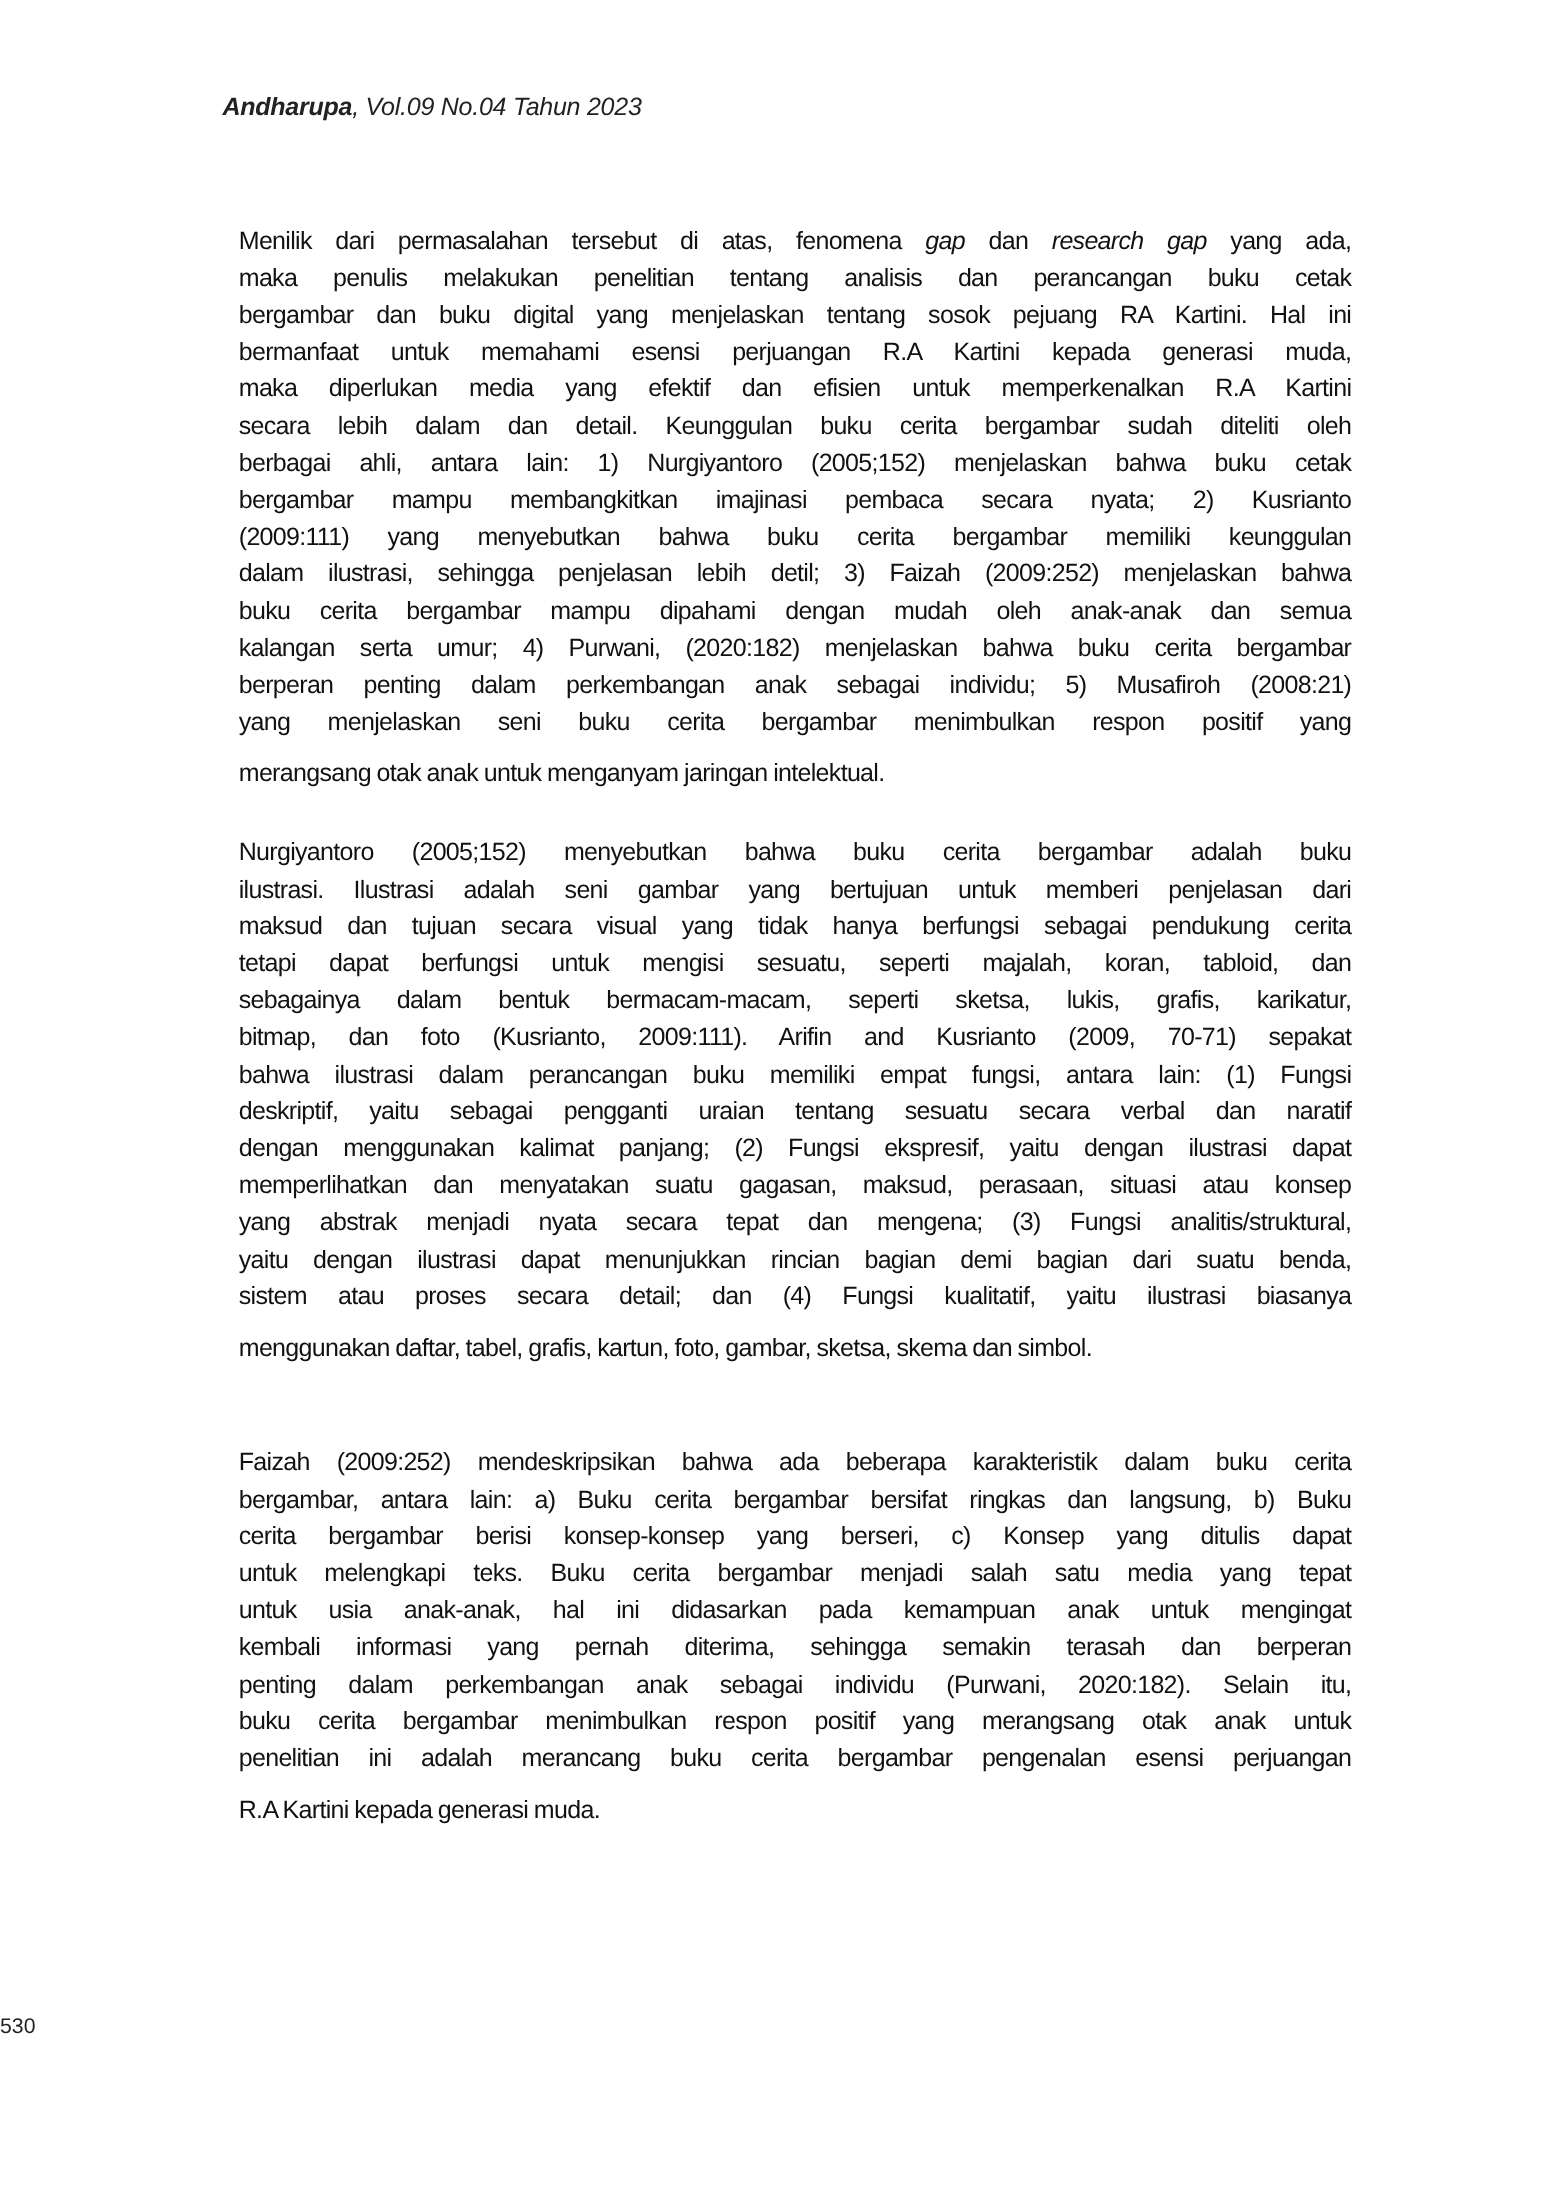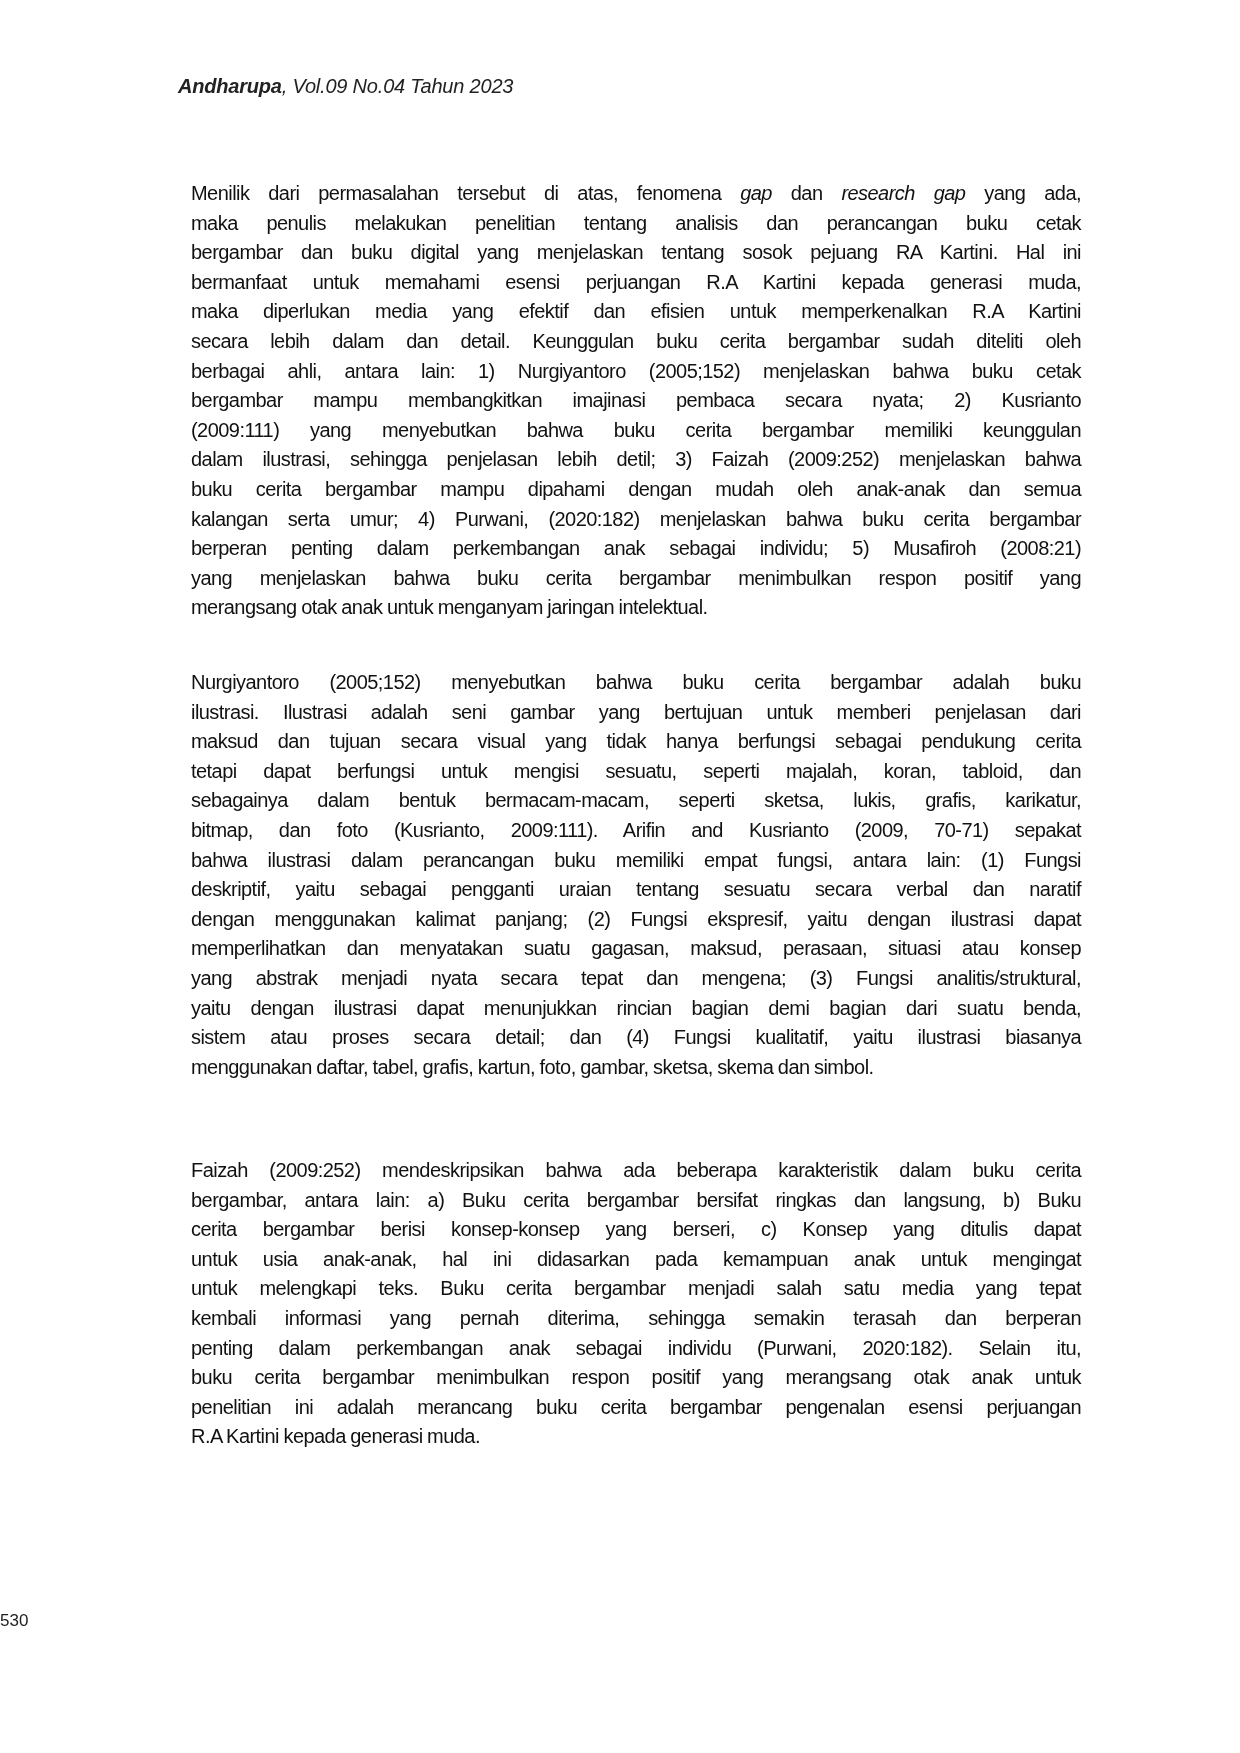--- a/index.html
+++ b/index.html
@@ -38,20 +38,21 @@
     }
     .line {
       display: block;
       text-align: justify;
       text-align-last: justify;
       white-space: nowrap;
       height: 29.6px;
     }
     .line.last {
       text-align-last: left;
+      margin-top: 12px;
     }
     .para1 { top: 179px; }
     .para2 { top: 668px; }
     .para3 { top: 1156px; }
     .page-number {
       position: absolute;
       left: 0;
       width: 1240px;
       top: 1611px;
       text-align: left;
@@ -73,21 +74,21 @@
     <span class="line">bermanfaat untuk memahami esensi perjuangan R.A Kartini kepada generasi muda,</span>
     <span class="line">maka diperlukan media yang efektif dan efisien untuk memperkenalkan R.A Kartini</span>
     <span class="line">secara lebih dalam dan detail. Keunggulan buku cerita bergambar sudah diteliti oleh</span>
     <span class="line">berbagai ahli, antara lain: 1) Nurgiyantoro (2005;152) menjelaskan bahwa buku cetak</span>
     <span class="line">bergambar mampu membangkitkan imajinasi pembaca secara nyata; 2) Kusrianto</span>
     <span class="line">(2009:111) yang menyebutkan bahwa buku cerita bergambar memiliki keunggulan</span>
     <span class="line">dalam ilustrasi, sehingga penjelasan lebih detil; 3) Faizah (2009:252) menjelaskan bahwa</span>
     <span class="line">buku cerita bergambar mampu dipahami dengan mudah oleh anak-anak dan semua</span>
     <span class="line">kalangan serta umur; 4) Purwani, (2020:182) menjelaskan bahwa buku cerita bergambar</span>
     <span class="line">berperan penting dalam perkembangan anak sebagai individu; 5) Musafiroh (2008:21)</span>
-    <span class="line">yang menjelaskan bahwa buku cerita bergambar menimbulkan respon positif yang</span>
+    <span class="line">yang menjelaskan seni buku cerita bergambar menimbulkan respon positif yang</span>
     <span class="line last">merangsang otak anak untuk menganyam jaringan intelektual.</span>
   </div>
 <div class="body-text para2">
     <span class="line">Nurgiyantoro (2005;152) menyebutkan bahwa buku cerita bergambar adalah buku</span>
     <span class="line">ilustrasi. Ilustrasi adalah seni gambar yang bertujuan untuk memberi penjelasan dari</span>
     <span class="line">maksud dan tujuan secara visual yang tidak hanya berfungsi sebagai pendukung cerita</span>
     <span class="line">tetapi dapat berfungsi untuk mengisi sesuatu, seperti majalah, koran, tabloid, dan</span>
     <span class="line">sebagainya dalam bentuk bermacam-macam, seperti sketsa, lukis, grafis, karikatur,</span>
     <span class="line">bitmap, dan foto (Kusrianto, 2009:111). Arifin and Kusrianto (2009, 70-71) sepakat</span>
     <span class="line">bahwa ilustrasi dalam perancangan buku memiliki empat fungsi, antara lain: (1) Fungsi</span>
@@ -96,22 +97,22 @@
     <span class="line">memperlihatkan dan menyatakan suatu gagasan, maksud, perasaan, situasi atau konsep</span>
     <span class="line">yang abstrak menjadi nyata secara tepat dan mengena; (3) Fungsi analitis/struktural,</span>
     <span class="line">yaitu dengan ilustrasi dapat menunjukkan rincian bagian demi bagian dari suatu benda,</span>
     <span class="line">sistem atau proses secara detail; dan (4) Fungsi kualitatif, yaitu ilustrasi biasanya</span>
     <span class="line last">menggunakan daftar, tabel, grafis, kartun, foto, gambar, sketsa, skema dan simbol.</span>
   </div>
 <div class="body-text para3">
     <span class="line">Faizah (2009:252) mendeskripsikan bahwa ada beberapa karakteristik dalam buku cerita</span>
     <span class="line">bergambar, antara lain: a) Buku cerita bergambar bersifat ringkas dan langsung, b) Buku</span>
     <span class="line">cerita bergambar berisi konsep-konsep yang berseri, c) Konsep yang ditulis dapat</span>
+    <span class="line">untuk melengkapi teks. Buku cerita bergambar menjadi salah satu media yang tepat</span>
     <span class="line">untuk usia anak-anak, hal ini didasarkan pada kemampuan anak untuk mengingat</span>
-    <span class="line">untuk melengkapi teks. Buku cerita bergambar menjadi salah satu media yang tepat</span>
     <span class="line">kembali informasi yang pernah diterima, sehingga semakin terasah dan berperan</span>
     <span class="line">penting dalam perkembangan anak sebagai individu (Purwani, 2020:182). Selain itu,</span>
     <span class="line">buku cerita bergambar menimbulkan respon positif yang merangsang otak anak untuk</span>
     <span class="line">penelitian ini adalah merancang buku cerita bergambar pengenalan esensi perjuangan</span>
     <span class="line last">R.A Kartini kepada generasi muda.</span>
   </div>
 
 <div class="page-number">530</div>
 
 </body></html>

